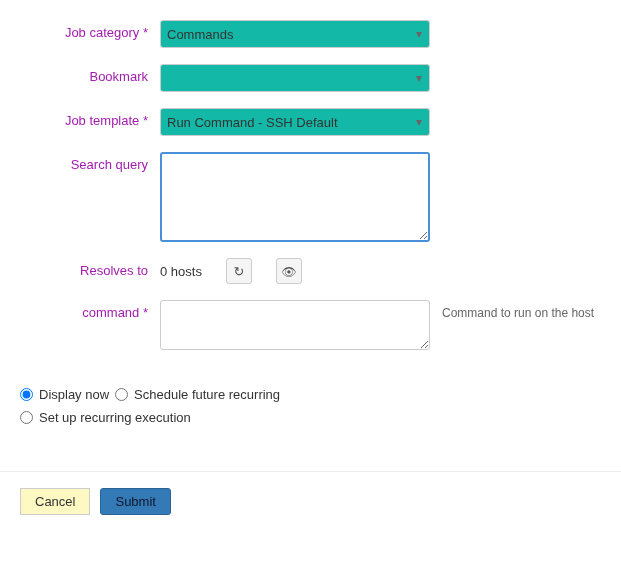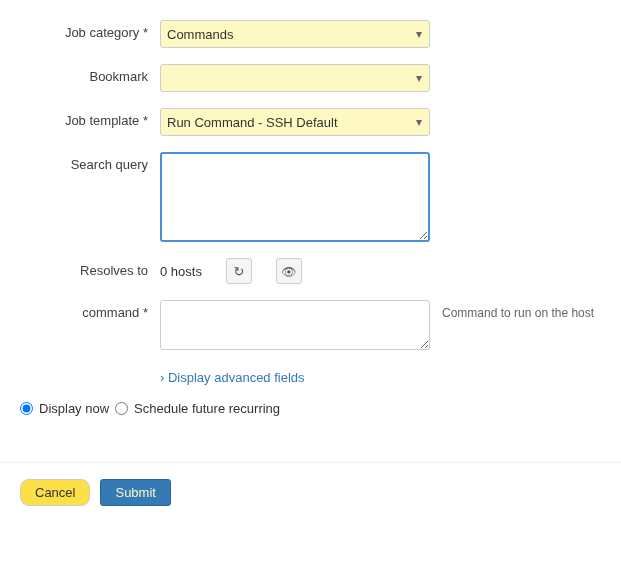--- a/index.html
+++ b/index.html
@@ -18,35 +18,35 @@
       display: flex;
       align-items: flex-start;
       margin-bottom: 16px;
     }
     .form-label {
       width: 140px;
       text-align: right;
       padding-right: 12px;
       padding-top: 5px;
       font-size: 13px;
-      color: #404040;
+      color: #a21caf;
       flex-shrink: 0;
     }
     .form-control-wrap {
       flex: 1;
       display: flex;
       align-items: flex-start;
       flex-direction: column;
     }
     select {
       width: 270px;
       height: 28px;
       border: 1px solid #ccc;
       border-radius: 3px;
-      background: #fef9c3;
+      background: #14b8a6;
       font-size: 13px;
       color: #333;
       padding: 0 6px;
       appearance: none;
       -webkit-appearance: none;
       background-image: none;
       cursor: pointer;
     }
     .select-wrapper {
       position: relative;
@@ -147,34 +147,34 @@
       display: flex;
       align-items: center;
       gap: 10px;
       padding: 16px 20px;
       border-top: 1px solid #eee;
       margin-top: 10px;
     }
     .btn-cancel {
       padding: 5px 14px;
       border: 1px solid #ccc;
-      background: #fde047;
-      border-radius: 9px;
+      background: #fef9c3;
+      border-radius: 0;
       font-size: 13px;
       cursor: pointer;
       color: #333;
     }
     .btn-submit {
       padding: 5px 14px;
       border: 1px solid #2a6496;
       background: #337ab7;
       border-radius: 3px;
       font-size: 13px;
       cursor: pointer;
-      color: #fef9c3;
+      color: #0f172a;
     }
     .refresh-icon::before { content: "↻"; }
     .eye-icon::before { content: "👁"; font-size: 12px; }
   </style>
 </head>
 <body>
 
 <div class="form-container">
 
   <div class="form-row">
@@ -237,37 +237,35 @@
     <div class="form-control-wrap">
       <div class="command-row-wrap">
         <textarea class="command-field" style=""></textarea>
         <span class="command-hint">Command to run on the host</span>
       </div>
     </div>
   </div>
 
   <div class="form-row">
     <div class="form-label"></div>
-    <div class="form-control-wrap">
-      <a class="advanced-link">
-        <span>›</span>
-        <span>Display advanced fields</span>
-      </a>
-    </div>
   </div>
 
   <div class="form-row">
     <div class="form-control-wrap">
       <div class="schedule-options">
         <div class="radio-row">
           <input type="radio" name="schedule" id="execute_now" checked="" style="">
           <label for="execute_now">Display now</label>
           <input type="radio" name="schedule" id="schedule_future" style="">
           <label for="schedule_future">Schedule future recurring</label>
         </div>
+        <div class="radio-row">
+          <input type="radio" name="schedule" id="recurring" style="">
+          <label for="recurring">Set up recurring execution</label>
+        </div>
       </div>
     </div>
   </div>
 
 </div>
 
 <div class="footer-row">
   <button class="btn-cancel">Cancel</button>
   <button class="btn-submit">Submit</button>
 </div>

